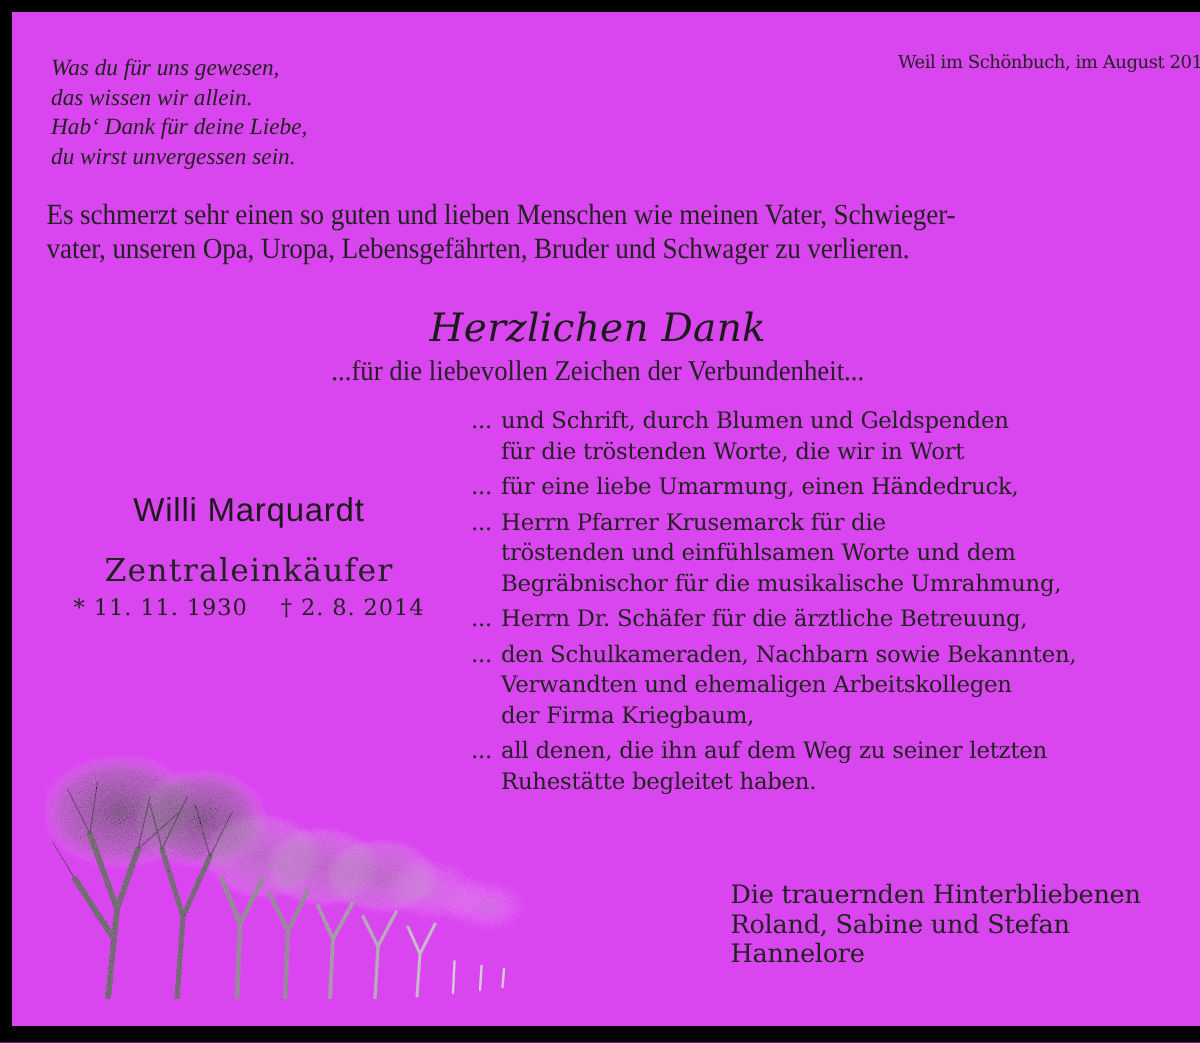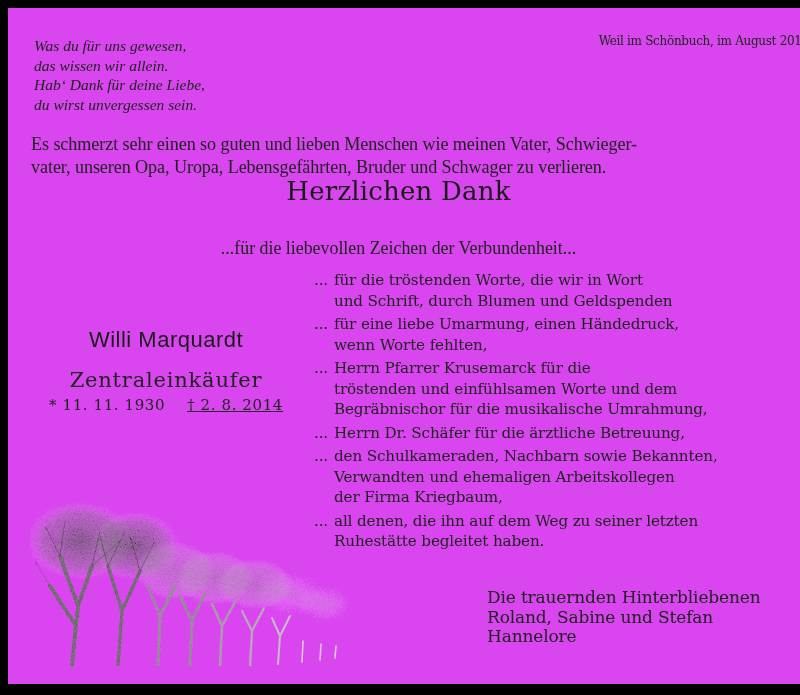--- a/index.html
+++ b/index.html
@@ -31,24 +31,24 @@
   }
   .intro {
     position: absolute; left: 23px; top: 124px; width: 740px;
     font-family: "Liberation Serif", serif;
     font-size: 19.5px; line-height: 23px;
     letter-spacing: -0.1px;
     transform: scaleX(0.93); transform-origin: left top;
     white-space: nowrap; color: #222;
   }
   .headline {
-    position: absolute; left: 0; width: 781px; top: 168px;
+    position: absolute; left: 0; width: 781px; top: 196px;
     text-align: center;
     font-family: "DejaVu Serif", serif;
-    font-size: 26px; color: #1a1a1a;
+    font-style: italic; font-size: 26px; color: #1a1a1a;
     letter-spacing: 0.2px;
   }
   .subline {
     position: absolute; left: 0; width: 781px; top: 229px;
     text-align: center;
     font-family: "Liberation Serif", serif;
     font-size: 19px; color: #222;
     transform: scaleX(0.94);
   }
   .name-block {
@@ -62,21 +62,21 @@
   }
   .occupation {
     margin-top: 10px;
     font-size: 21px; letter-spacing: 0.8px; color: #222;
   }
   .dates {
     margin-top: 4px;
     font-size: 15px; letter-spacing: 0.6px; color: #222;
     white-space: nowrap;
   }
-  .dates span + span { margin-left: 22px; text-decoration: underline; }
+  .dates span + span { margin-left: 22px; }
   .thanks {
     position: absolute; left: 306px; top: 262px; width: 470px;
     font-family: "DejaVu Serif", serif;
     font-size: 15.2px; line-height: 20.5px; color: #222;
     letter-spacing: -0.15px;
   }
   .thanks .item { position: relative; padding-left: 20px; margin-bottom: 3px; }
   .thanks .dots { position: absolute; left: 0; top: 0; }
   .thanks .line { white-space: nowrap; }
   .mourners {
@@ -166,27 +166,26 @@
       <g stroke="#444" stroke-width="0.8" fill="none" opacity="0.8">
         <path d="M30 70 L15 40 M30 70 L35 35 M62 80 L70 45 M62 80 L90 55 M20 100 L5 75"></path>
         <path d="M78 80 L70 50 M78 80 L95 45 M110 85 L125 55 M110 85 L100 50"></path>
       </g>
     </g>
   </svg>
 
   <div class="thanks">
     <div class="item">
       <span class="dots">...</span>
+      <div class="line">und Schrift, durch Blumen und Geldspenden</div>
       <div class="line">für die tröstenden Worte, die wir in Wort</div>
-      <div class="line">und Schrift, durch Blumen und Geldspenden</div>
     </div>
     <div class="item">
       <span class="dots">...</span>
       <div class="line">für eine liebe Umarmung, einen Händedruck,</div>
-      <div class="line">wenn Worte fehlten,</div>
     </div>
     <div class="item">
       <span class="dots">...</span>
       <div class="line">Herrn Pfarrer Krusemarck für die</div>
       <div class="line">tröstenden und einfühlsamen Worte und dem</div>
       <div class="line">Begräbnischor für die musikalische Umrahmung,</div>
     </div>
     <div class="item">
       <span class="dots">...</span>
       <div class="line">Herrn Dr. Schäfer für die ärztliche Betreuung,</div>

